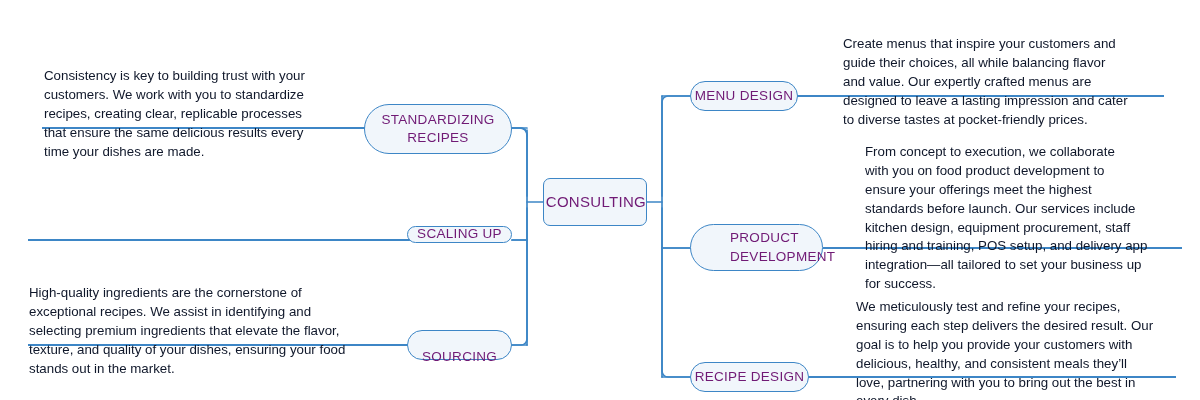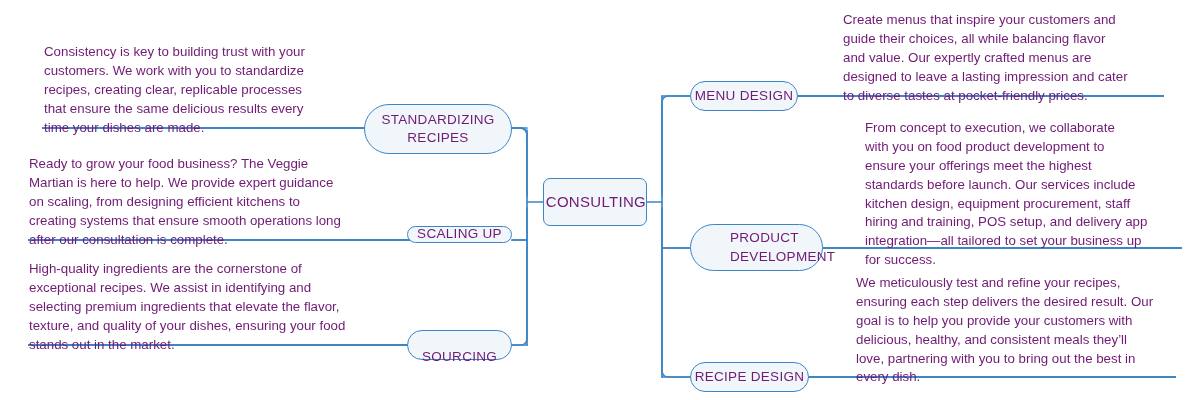--- a/index.html
+++ b/index.html
@@ -50,25 +50,26 @@
     padding-left: 22px;
   }
   .node.center {
     border-radius: 7px;
     justify-content: flex-end;
     text-align: center;
     font-size: 15px;
   }
   .desc {
     position: absolute;
-    color: #701a75;
+    color: #0f172a;
     font-size: 13.3px;
     line-height: 1.42;
     z-index: 2;
     white-space: pre-line;
+    margin-top: 24px;
   }
   .desc.right-align {
     text-align: left;
   }
 </style>
 </head>
 <body>
 
 <div id="canvas">
 
@@ -138,25 +139,20 @@
   <div class="node pill" style="left:690px; top:362px; width:119px; height:30px;">
     <span class="nodetext" style="white-space:pre-line;">RECIPE DESIGN</span>
   </div>
 
   <div class="desc" style="left:44px; top:43px; width:330px;">Consistency is key to building trust with your
 customers. We work with you to standardize
 recipes, creating clear, replicable processes
 that ensure the same delicious results every
 time your dishes are made.</div>
 
-  <div class="desc" style="left:29px; top:155px; width:360px;">Ready to grow your food business? The Veggie
-Martian is here to help. We provide expert guidance
-on scaling, from designing efficient kitchens to
-creating systems that ensure smooth operations long
-after our consultation is complete.</div>
 
   <div class="desc" style="left:29px; top:260px; width:368px;">High-quality ingredients are the cornerstone of
 exceptional recipes. We assist in identifying and
 selecting premium ingredients that elevate the flavor,
 texture, and quality of your dishes, ensuring your food
 stands out in the market.</div>
 
   <div class="desc right-align" style="left:843px; top:11px; width:330px;">Create menus that inspire your customers and
 guide their choices, all while balancing flavor
 and value. Our expertly crafted menus are

